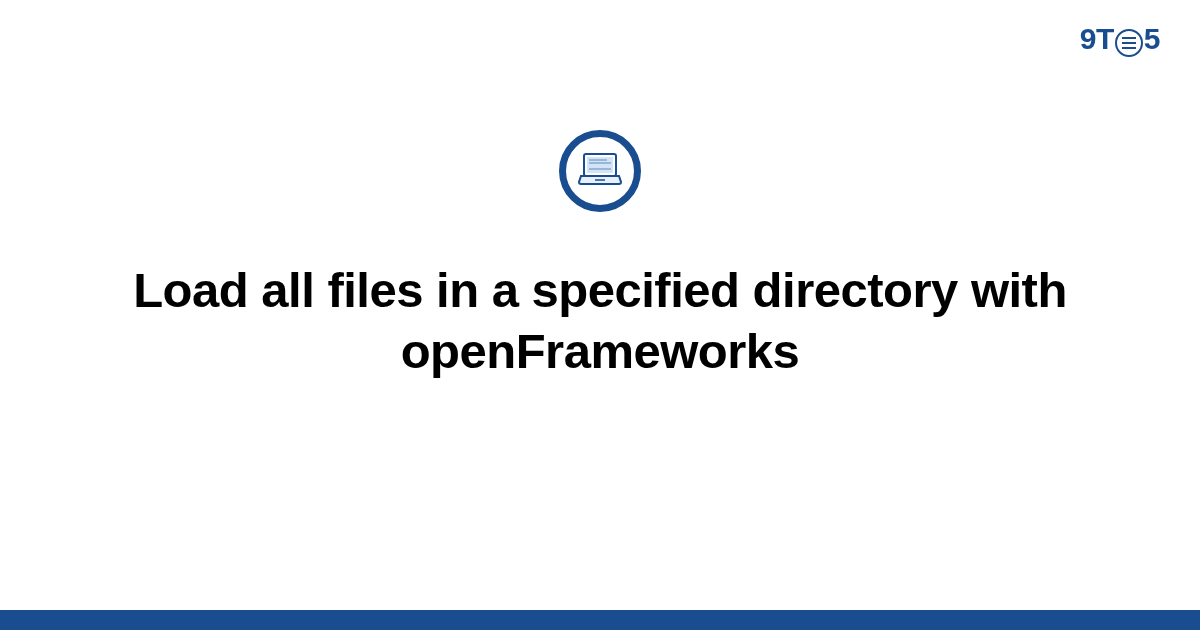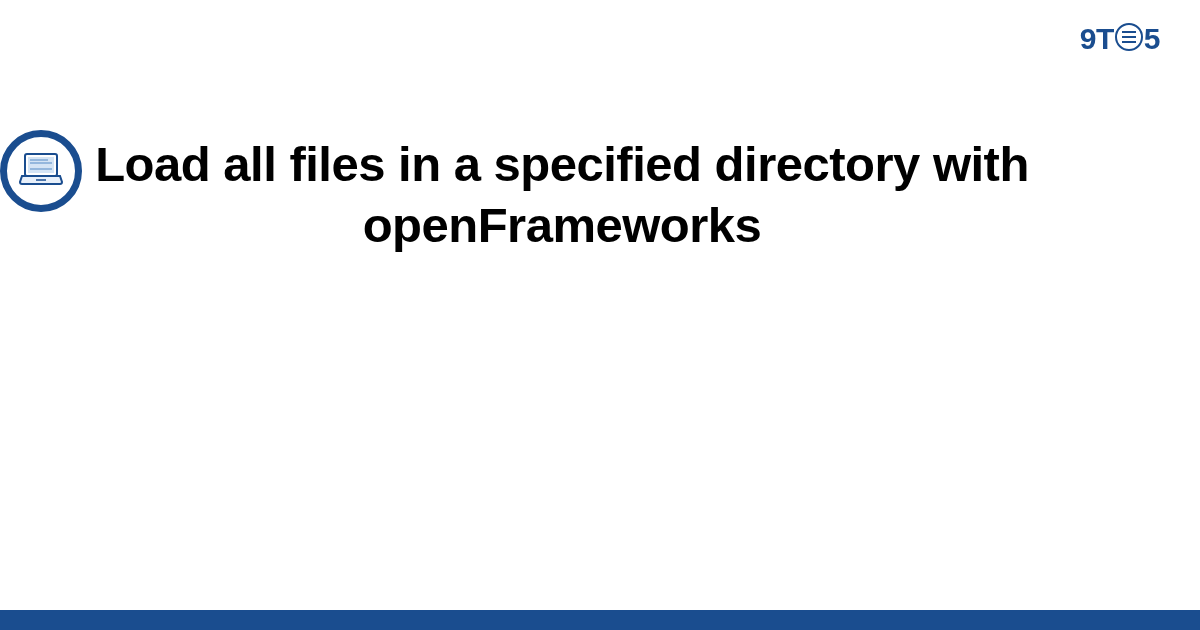--- a/index.html
+++ b/index.html
@@ -13,21 +13,21 @@
       background: #ffffff;
       font-family: -apple-system, BlinkMacSystemFont, "Segoe UI", Helvetica, Arial, sans-serif;
       position: relative;
       overflow: hidden;
     }
     .logo {
       position: absolute;
       top: 22px;
       right: 40px;
       display: flex;
-      align-items: flex-start;
+      align-items: flex-end;
       font-size: 30px;
       font-weight: 500;
       letter-spacing: -0.5px;
     }
     .logo-9t {
       color: #1a4d8f;
       font-weight: 600;
     }
     .logo-circle {
       display: inline-flex;
@@ -73,21 +73,21 @@
       color: #6b7280;
       font-weight: 400;
       margin-left: 2px;
     }
     .main-content {
       position: absolute;
       top: 130px;
       left: 0;
       right: 0;
       display: flex;
-      flex-direction: row;
+      flex-direction: column;
       align-items: center;
     }
     .icon-wrapper {
       width: 82px;
       height: 82px;
       border: 7px solid #1a4d8f;
       border-radius: 50%;
       display: flex;
       align-items: center;
       justify-content: center;

